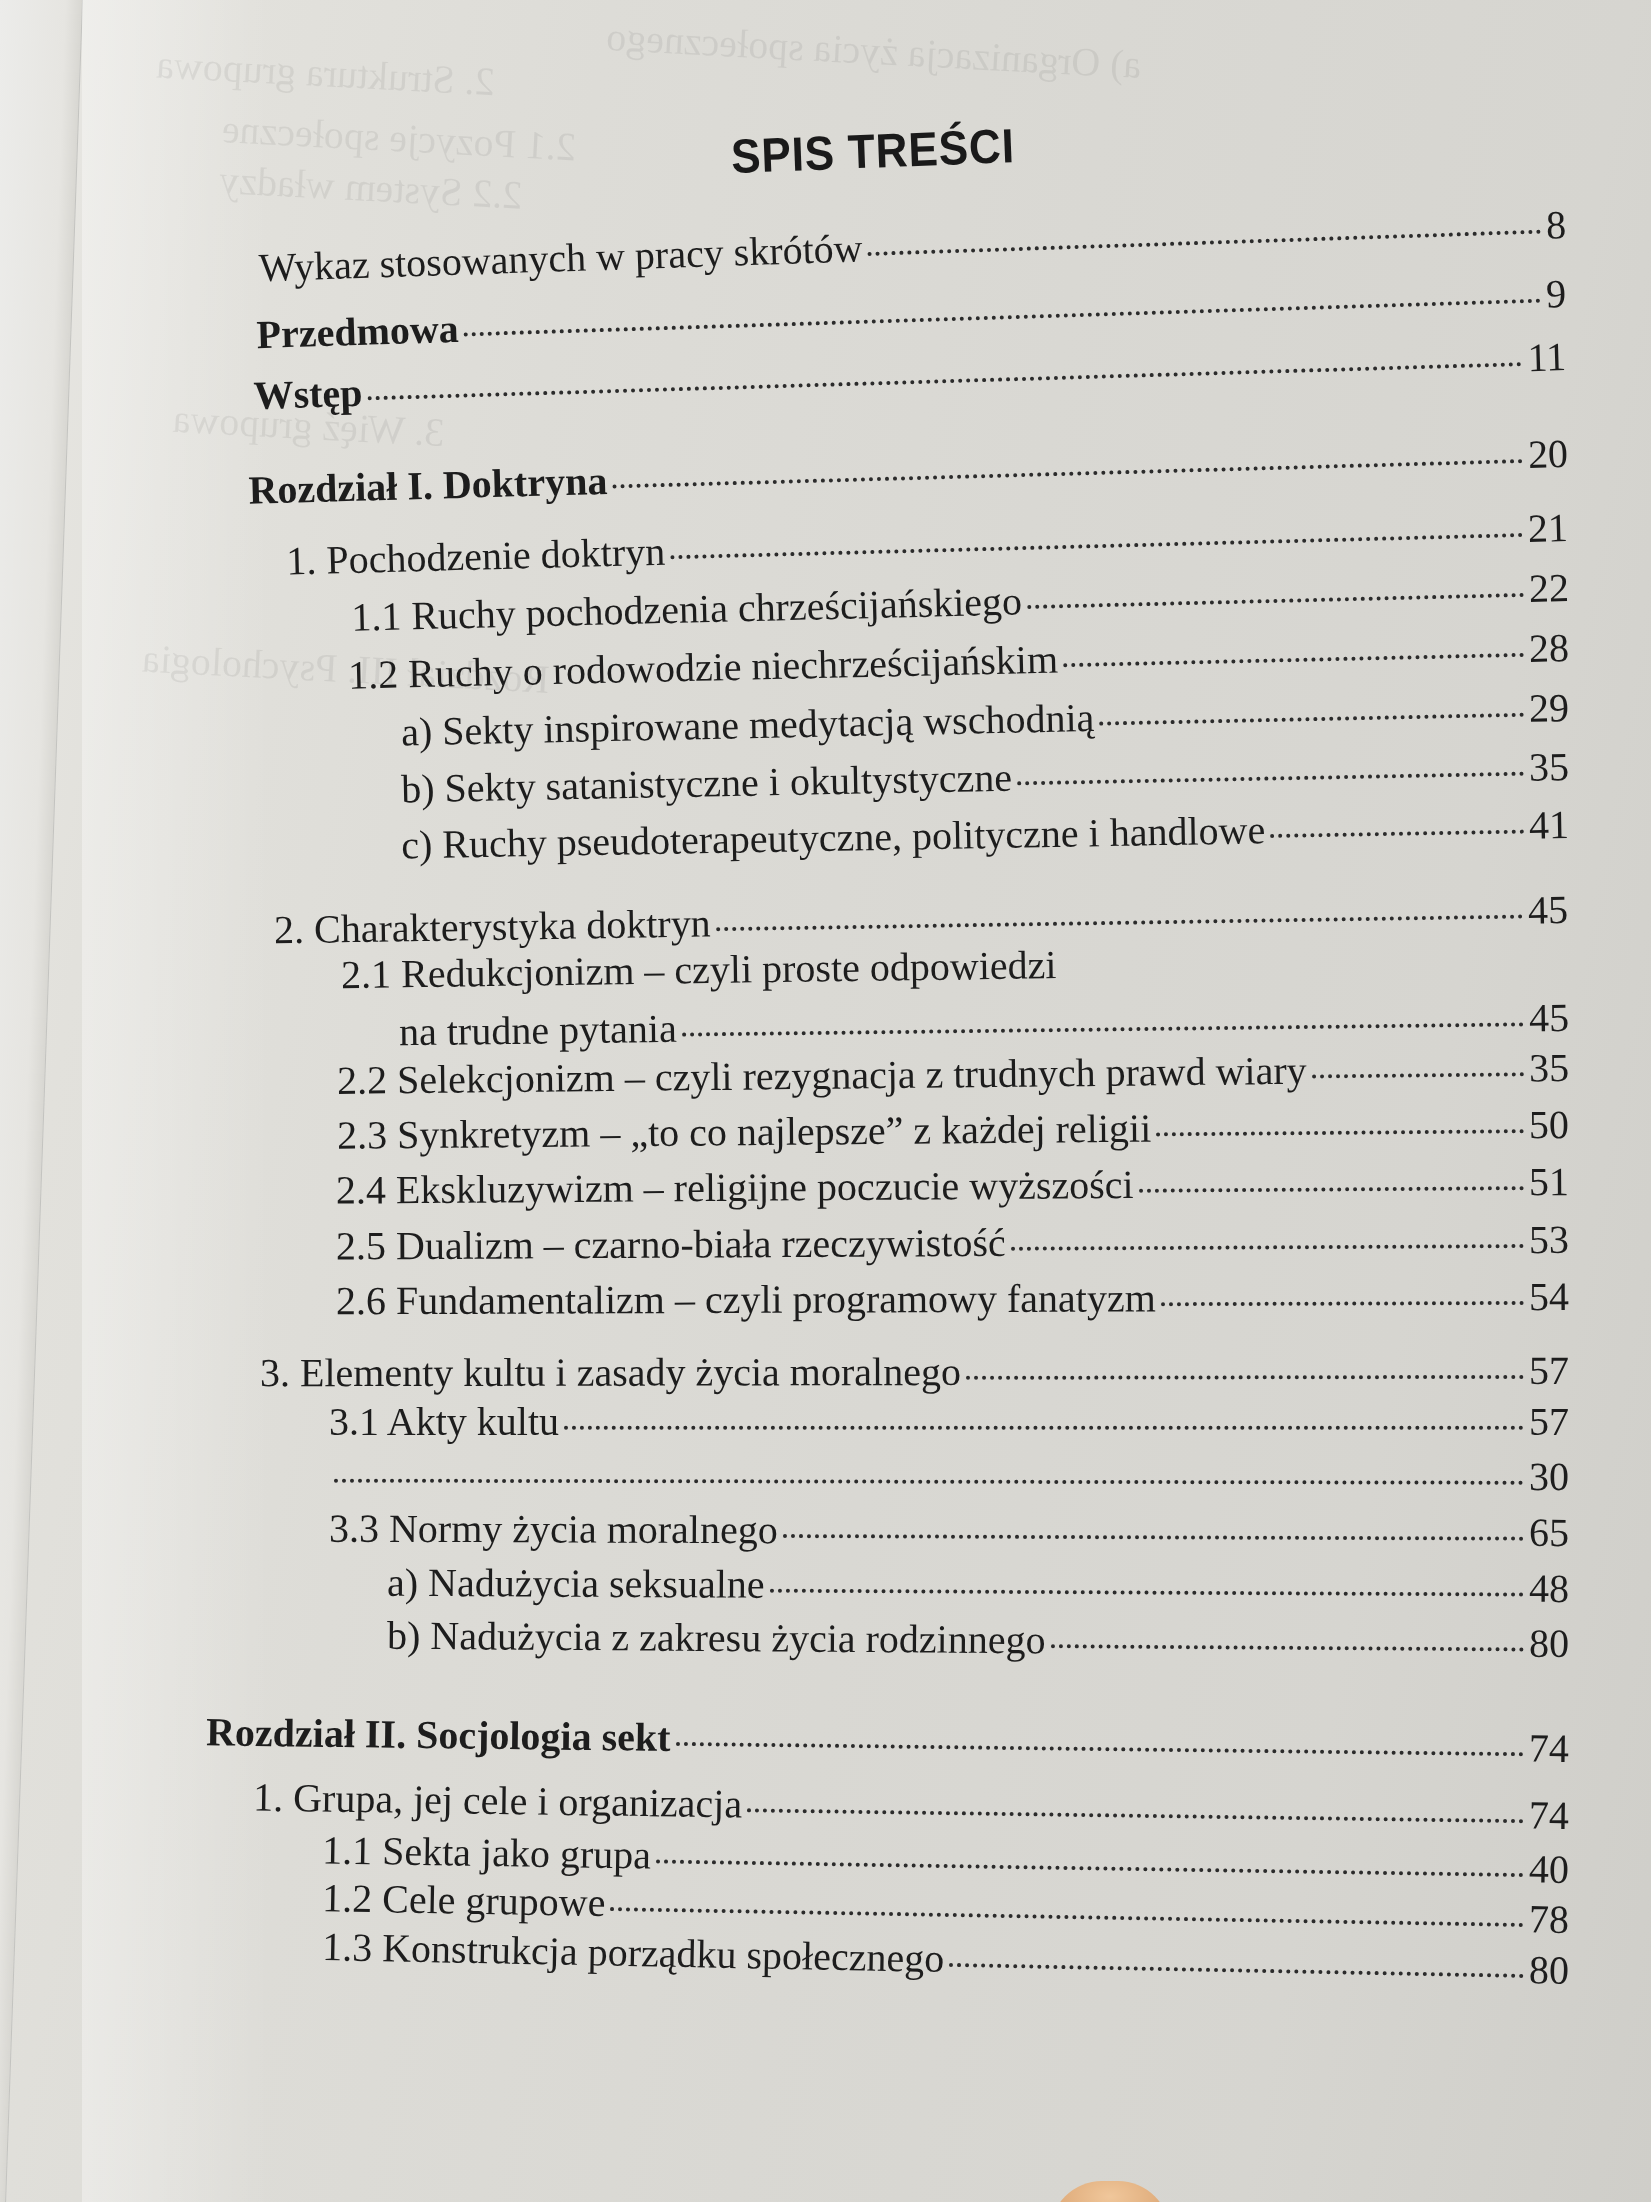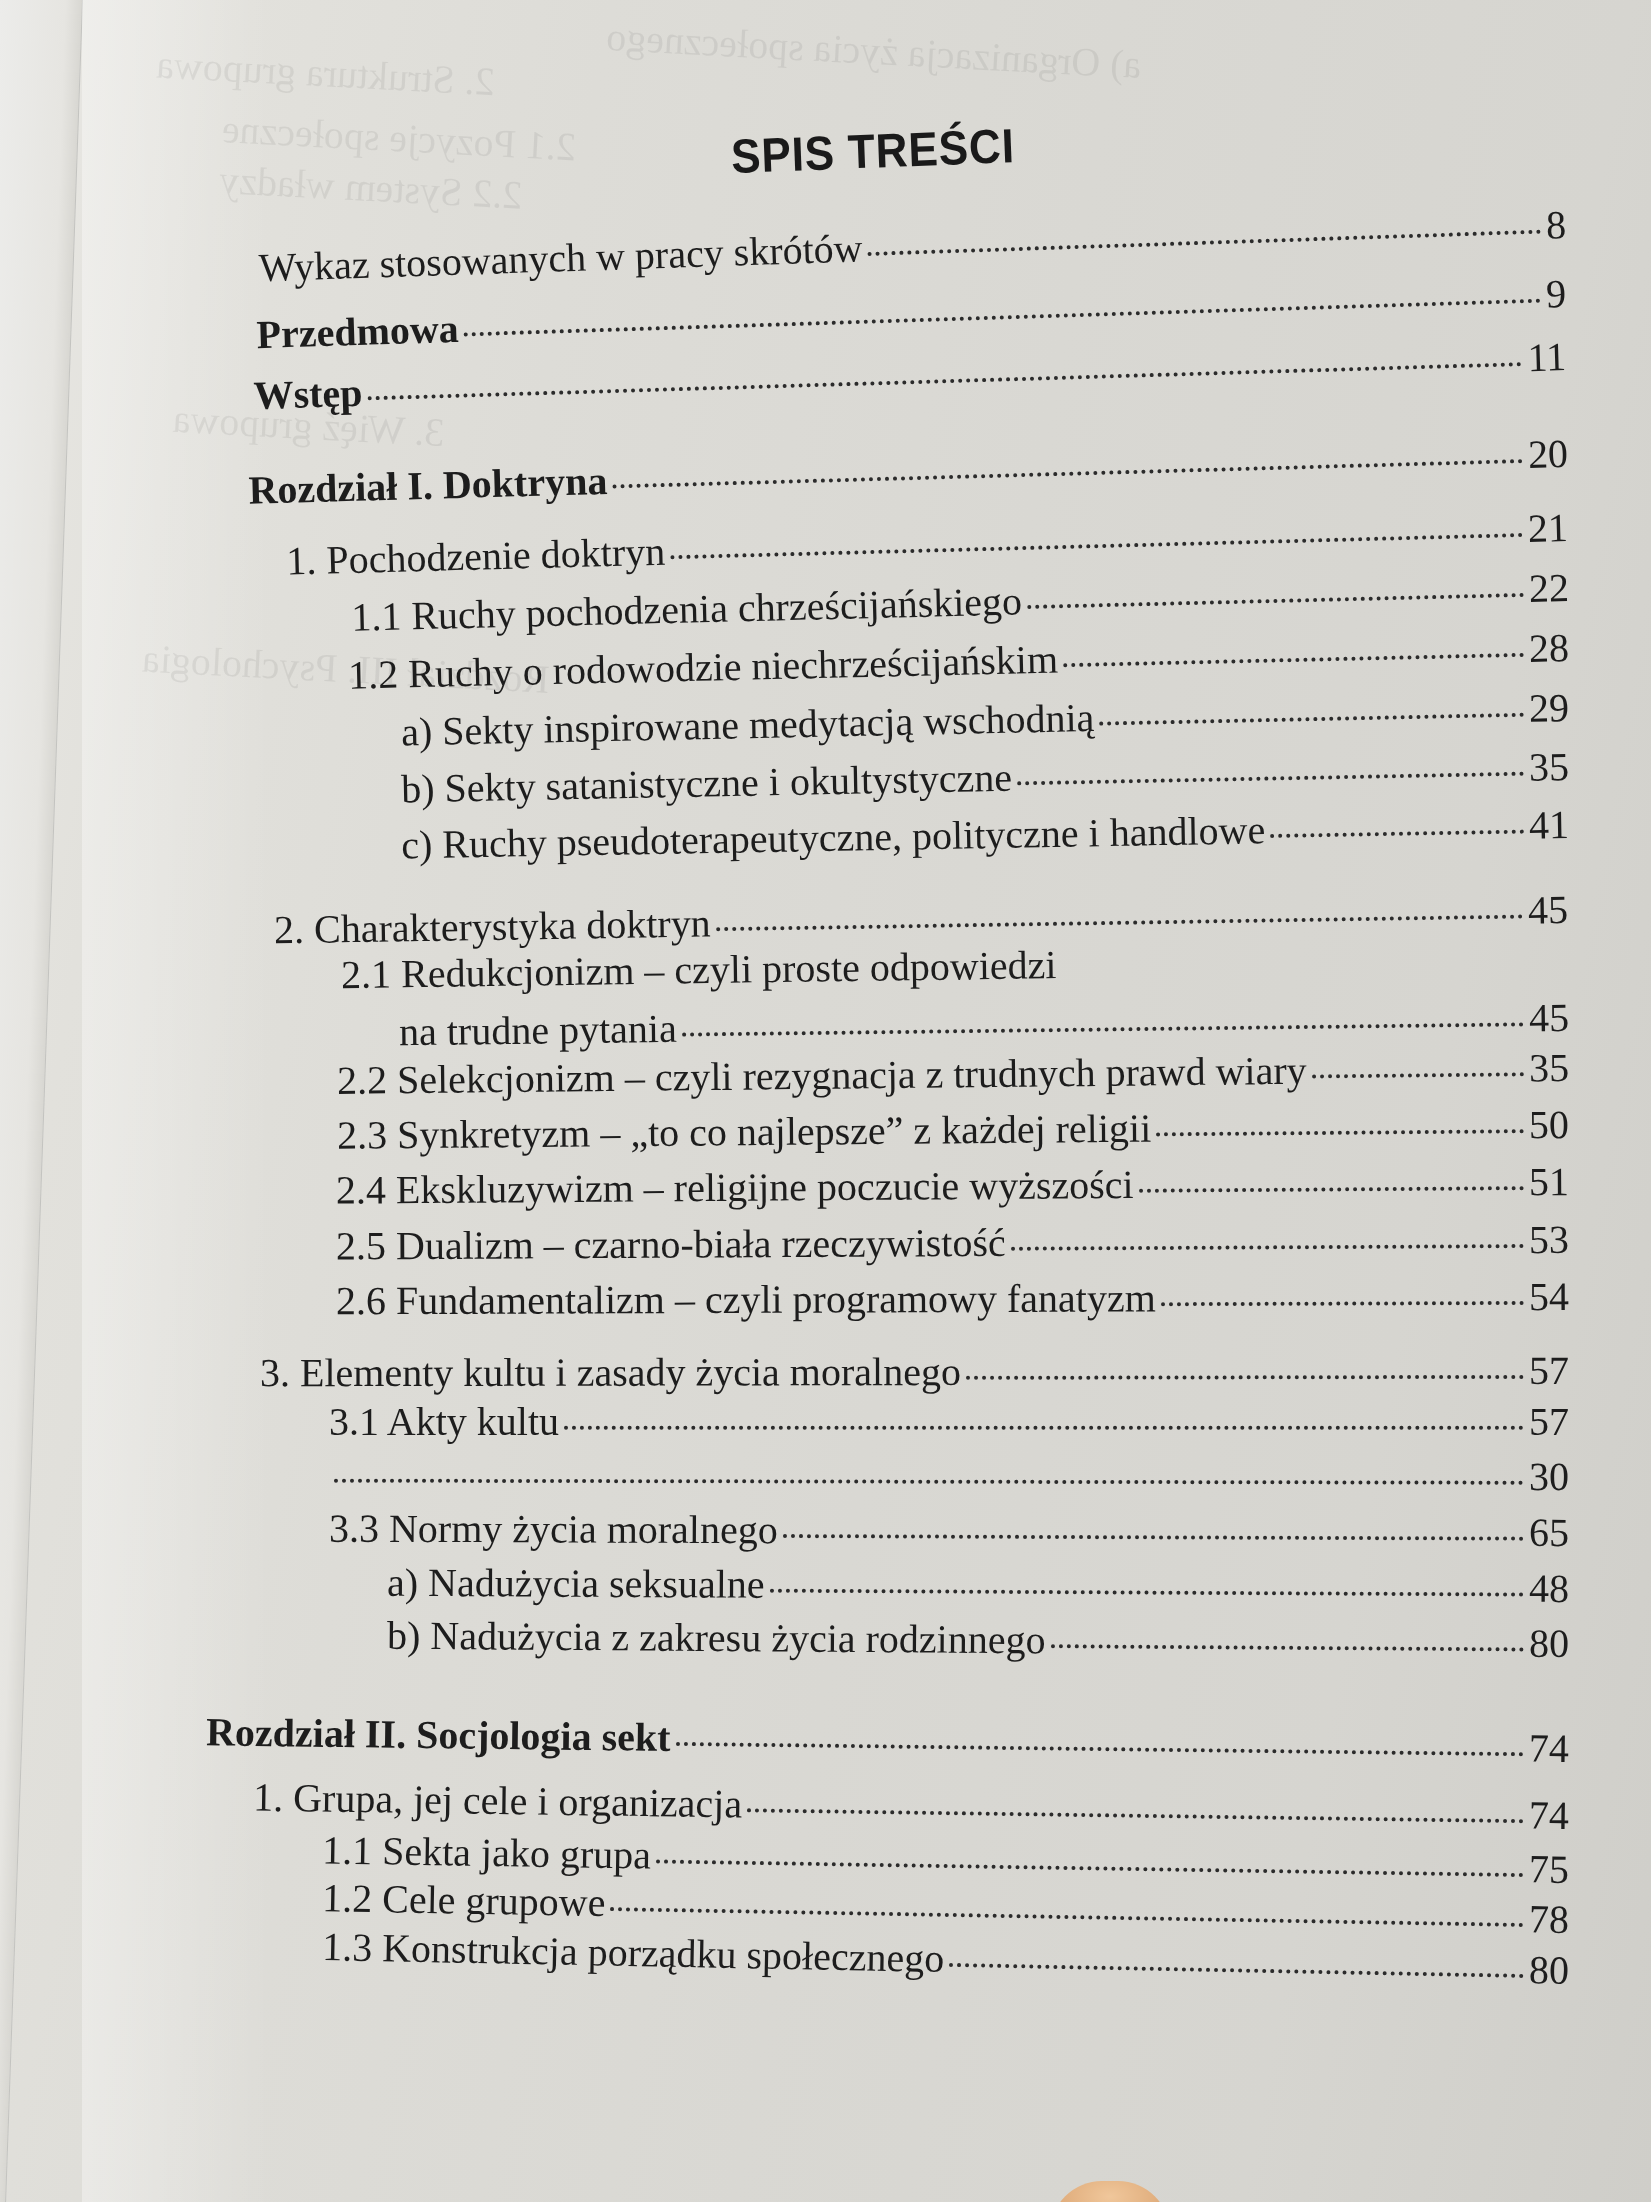--- a/index.html
+++ b/index.html
@@ -236,21 +236,21 @@
     <span class="page">74</span>
   </div>
   <div class="row" style="left:253px; right:83px; top:1796px; transform:rotate(0.8deg);">
     <span class="label">1. Grupa, jej cele i organizacja</span>
     <span class="leader"></span>
     <span class="page">74</span>
   </div>
   <div class="row" style="left:322px; right:83px; top:1850px; transform:rotate(0.9deg);">
     <span class="label">1.1 Sekta jako grupa</span>
     <span class="leader"></span>
-    <span class="page">75</span>
+    <span class="page">40</span>
   </div>
   <div class="row" style="left:322px; right:83px; top:1900px; transform:rotate(1.0deg);">
     <span class="label">1.2 Cele grupowe</span>
     <span class="leader"></span>
     <span class="page">78</span>
   </div>
   <div class="row" style="left:322px; right:83px; top:1951px; transform:rotate(1.1deg);">
     <span class="label">1.3 Konstrukcja porządku społecznego</span>
     <span class="leader"></span>
     <span class="page">80</span>

